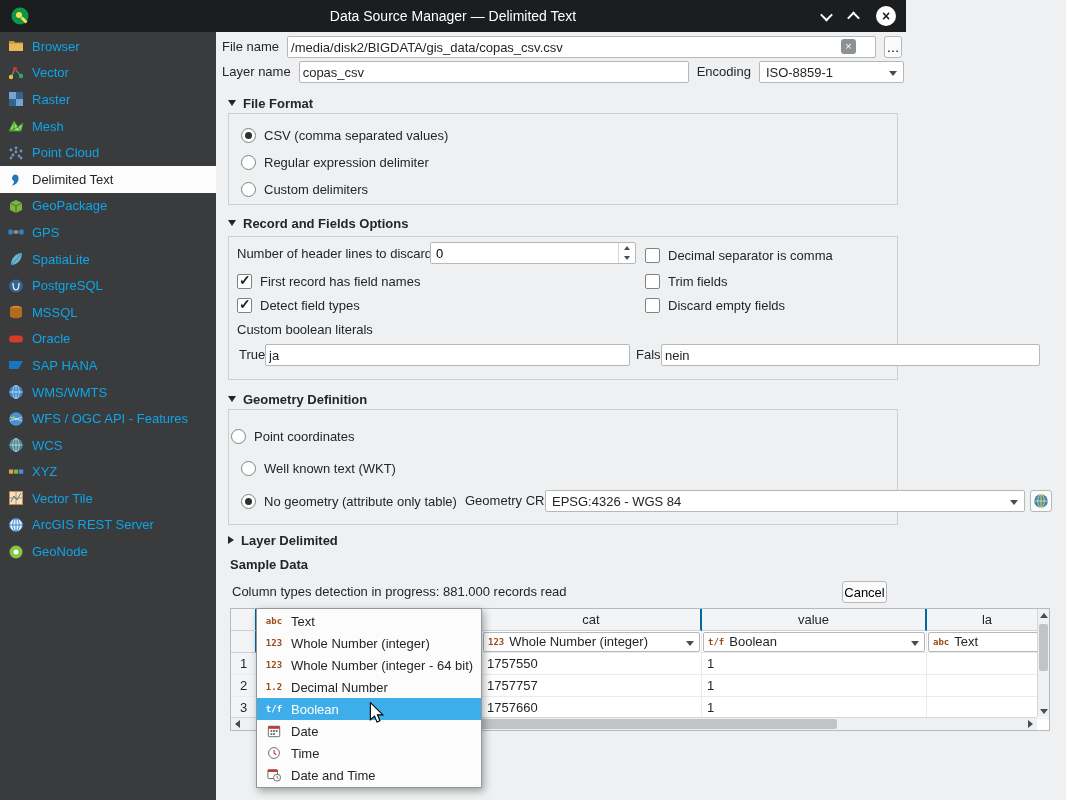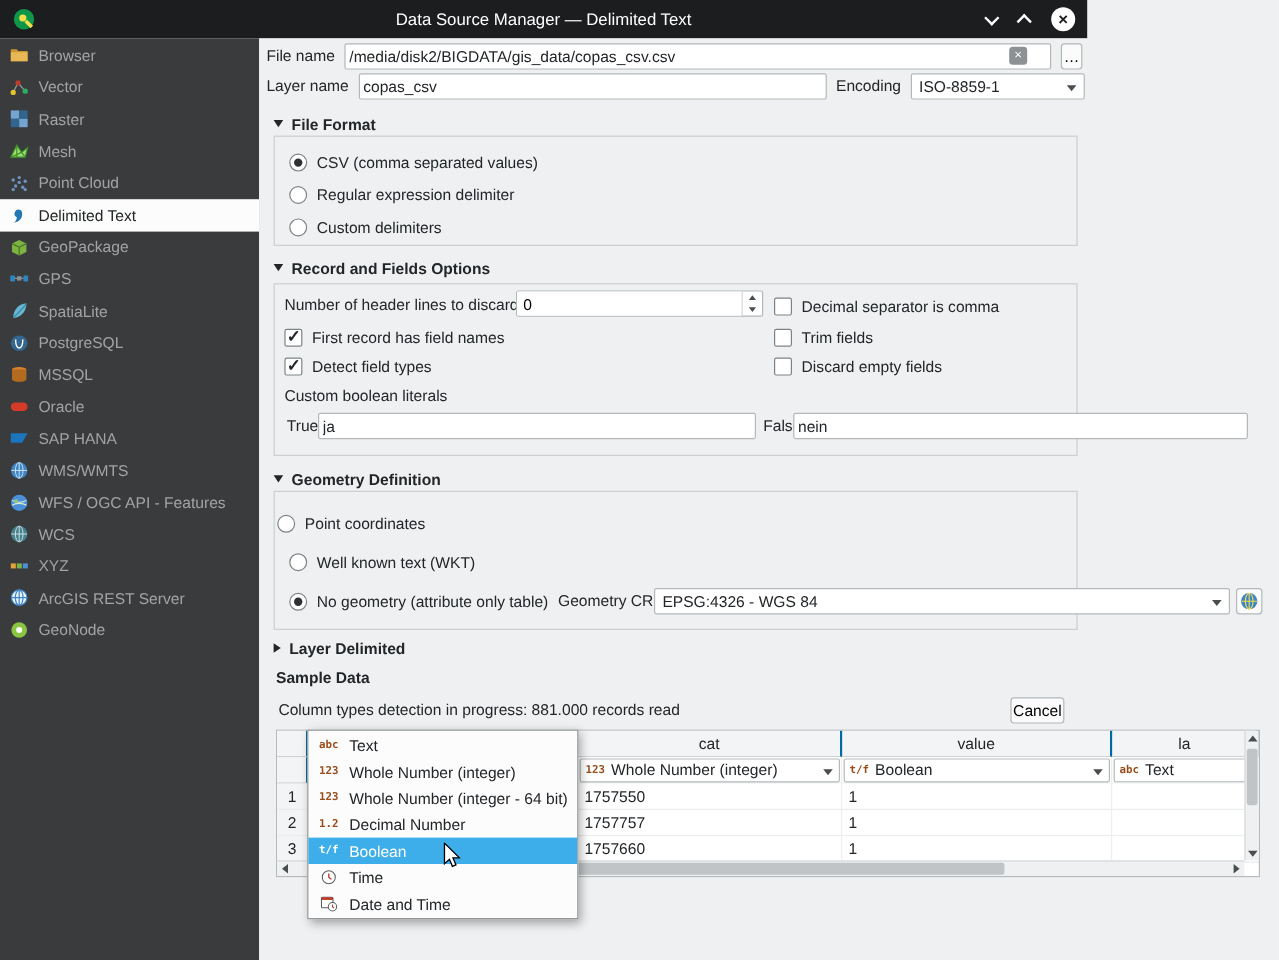--- a/index.html
+++ b/index.html
@@ -13,21 +13,21 @@
 .tb-title{position:absolute;left:0;right:0;top:0;height:32px;line-height:32px;text-align:center;font-size:14px}
 .tb-controls{position:absolute;right:10px;top:0;height:32px;display:flex;align-items:center;gap:18px}
 .chev{display:inline-block;width:9px;height:9px;border-right:2px solid #fff;border-bottom:2px solid #fff}
 .chev.down{transform:rotate(45deg) translate(-1px,-1px)}
 .chev.up{transform:rotate(-135deg) translate(-1px,-1px)}
 .close-btn{width:20px;height:20px;border-radius:50%;background:#fff;color:#1b1d1f;display:flex;align-items:center;justify-content:center;font-size:14px;font-weight:bold}
 .close-btn::before{content:"×"}
 
 
 .sidebar{position:absolute;left:0;top:32px;width:216px;bottom:0;background:#3a3b3c;padding-top:1px}
-.sb-item{height:26.6px;display:flex;align-items:center;gap:8px;padding-left:8px;color:#a3a3a3;cursor:default;white-space:nowrap}
+.sb-item{height:26.6px;display:flex;align-items:center;gap:8px;padding-left:8px;color:#0ea5e9;cursor:default;white-space:nowrap}
 .sb-item.selected{background:#fcfcfc;color:#232629}
 .ic{width:16px;height:16px;flex:0 0 16px}
 .ic svg{width:16px;height:16px;display:block}
 
 
 .content{position:absolute;left:216px;top:32px;right:0;bottom:0;background:#eff0f1}
 .abs{position:absolute}
 .lbl{line-height:22px;white-space:nowrap}
 .input{background:#fff;border:1px solid #b4b8ba;border-radius:2px;height:22px;padding:0 3px;font:inherit;color:#232629;width:100%}
 .input-wrap{position:relative}
@@ -273,20 +273,30 @@
             <rect x="1" y="5.5" width="4.2" height="4.2" fill="#e2a33d"></rect>
             <rect x="6" y="5.5" width="4.2" height="4.2" fill="#7cb342"></rect>
             <rect x="11" y="5.5" width="4.2" height="4.2" fill="#4a90d9"></rect>
           </svg>
         </span>
         <span class="sb-label">XYZ</span>
       </div>
     <div class="sb-item">
         <span class="ic">
           <svg viewBox="0 0 16 16">
+            <rect x="1.5" y="1.5" width="13" height="13" fill="#f5e0c0" stroke="#c88a4e"></rect>
+            <path d="M8 1.5v13M1.5 8h13" stroke="#c88a4e"></path>
+            <path d="M3 12l3-6 3 4 4-7" stroke="#3a87a8" fill="none"></path>
+          </svg>
+        </span>
+        <span class="sb-label">Vector Tile</span>
+      </div>
+    <div class="sb-item">
+        <span class="ic">
+          <svg viewBox="0 0 16 16">
             <circle cx="8" cy="8" r="6.5" fill="#eaf3fb" stroke="#3d85c6"></circle>
             <path d="M1.5 8h13M8 1.5v13" stroke="#3d85c6" fill="none"></path>
             <ellipse cx="8" cy="8" rx="3.2" ry="6.3" stroke="#3d85c6" fill="none"></ellipse>
           </svg>
         </span>
         <span class="sb-label">ArcGIS REST Server</span>
       </div>
     <div class="sb-item">
         <span class="ic">
           <svg viewBox="0 0 16 16">
@@ -519,20 +529,34 @@
     <div class="menu-item">
         <span class="mi-ic">1.2</span>
         <span>Decimal Number</span>
       </div>
     <div class="menu-item hl">
         <span class="mi-ic">t/f</span>
         <span>Boolean</span>
       </div>
     <div class="menu-item">
         <span class="mi-ic"><svg viewBox="0 0 16 16">
+            <rect x="1.5" y="2.5" width="13" height="12" rx="1" fill="#fff" stroke="#5a5e60"></rect>
+            <rect x="1.5" y="2.5" width="13" height="3" fill="#c0392b"></rect>
+            <g fill="#5a5e60">
+              <rect x="4" y="7" width="2" height="2"></rect>
+              <rect x="7" y="7" width="2" height="2"></rect>
+              <rect x="10" y="7" width="2" height="2"></rect>
+              <rect x="4" y="10.5" width="2" height="2"></rect>
+              <rect x="7" y="10.5" width="2" height="2"></rect>
+            </g>
+          </svg></span>
+        <span>Date</span>
+      </div>
+    <div class="menu-item">
+        <span class="mi-ic"><svg viewBox="0 0 16 16">
             <circle cx="8" cy="8" r="6.2" fill="#fff" stroke="#5a5e60"></circle>
             <path d="M8 4.5V8l2.5 2" stroke="#c0392b" stroke-width="1.3" fill="none"></path>
           </svg></span>
         <span>Time</span>
       </div>
     <div class="menu-item">
         <span class="mi-ic"><svg viewBox="0 0 16 16">
             <rect x="1" y="2" width="11" height="10" rx="1" fill="#fff" stroke="#5a5e60"></rect>
             <rect x="1" y="2" width="11" height="2.5" fill="#c0392b"></rect>
             <circle cx="11.5" cy="11" r="4" fill="#fff" stroke="#5a5e60"></circle>

